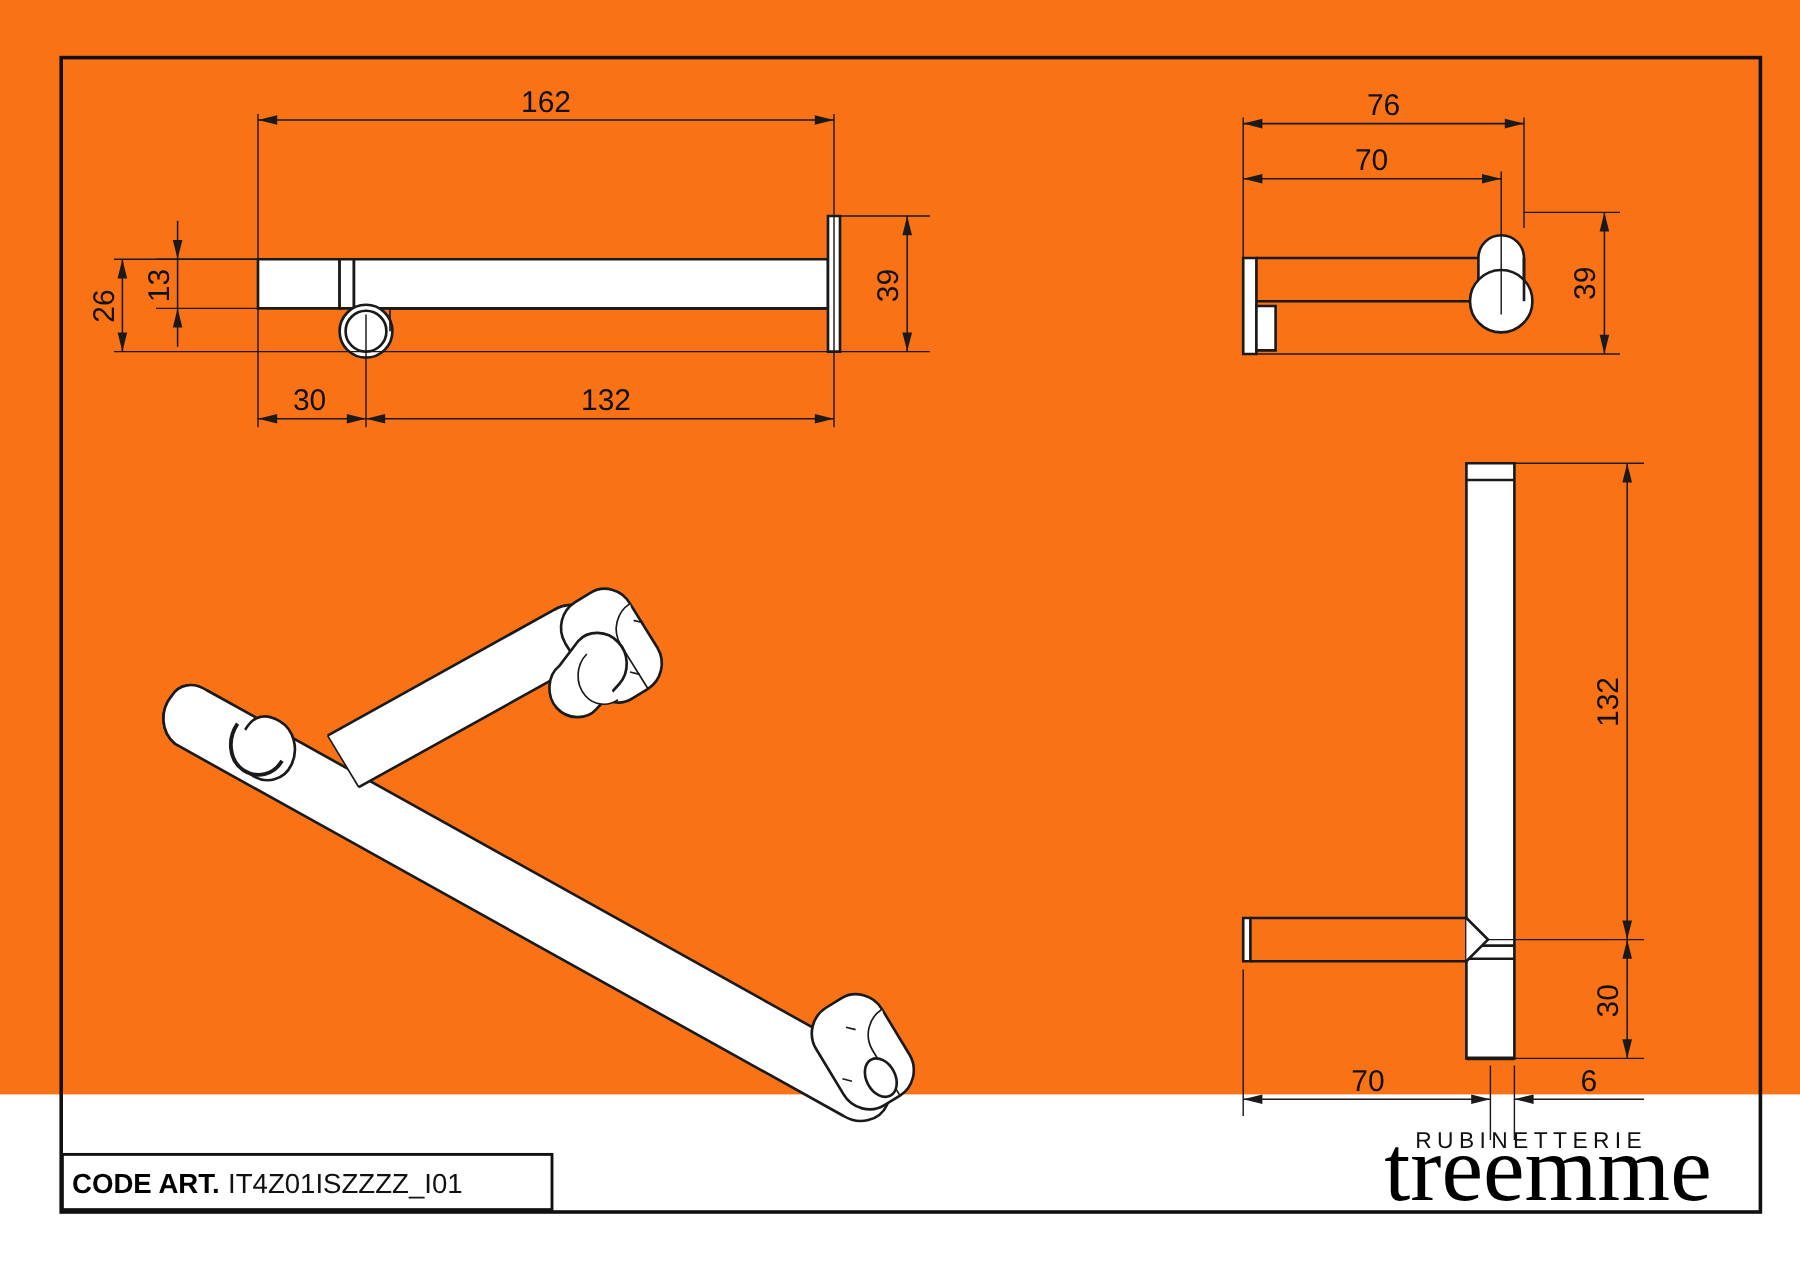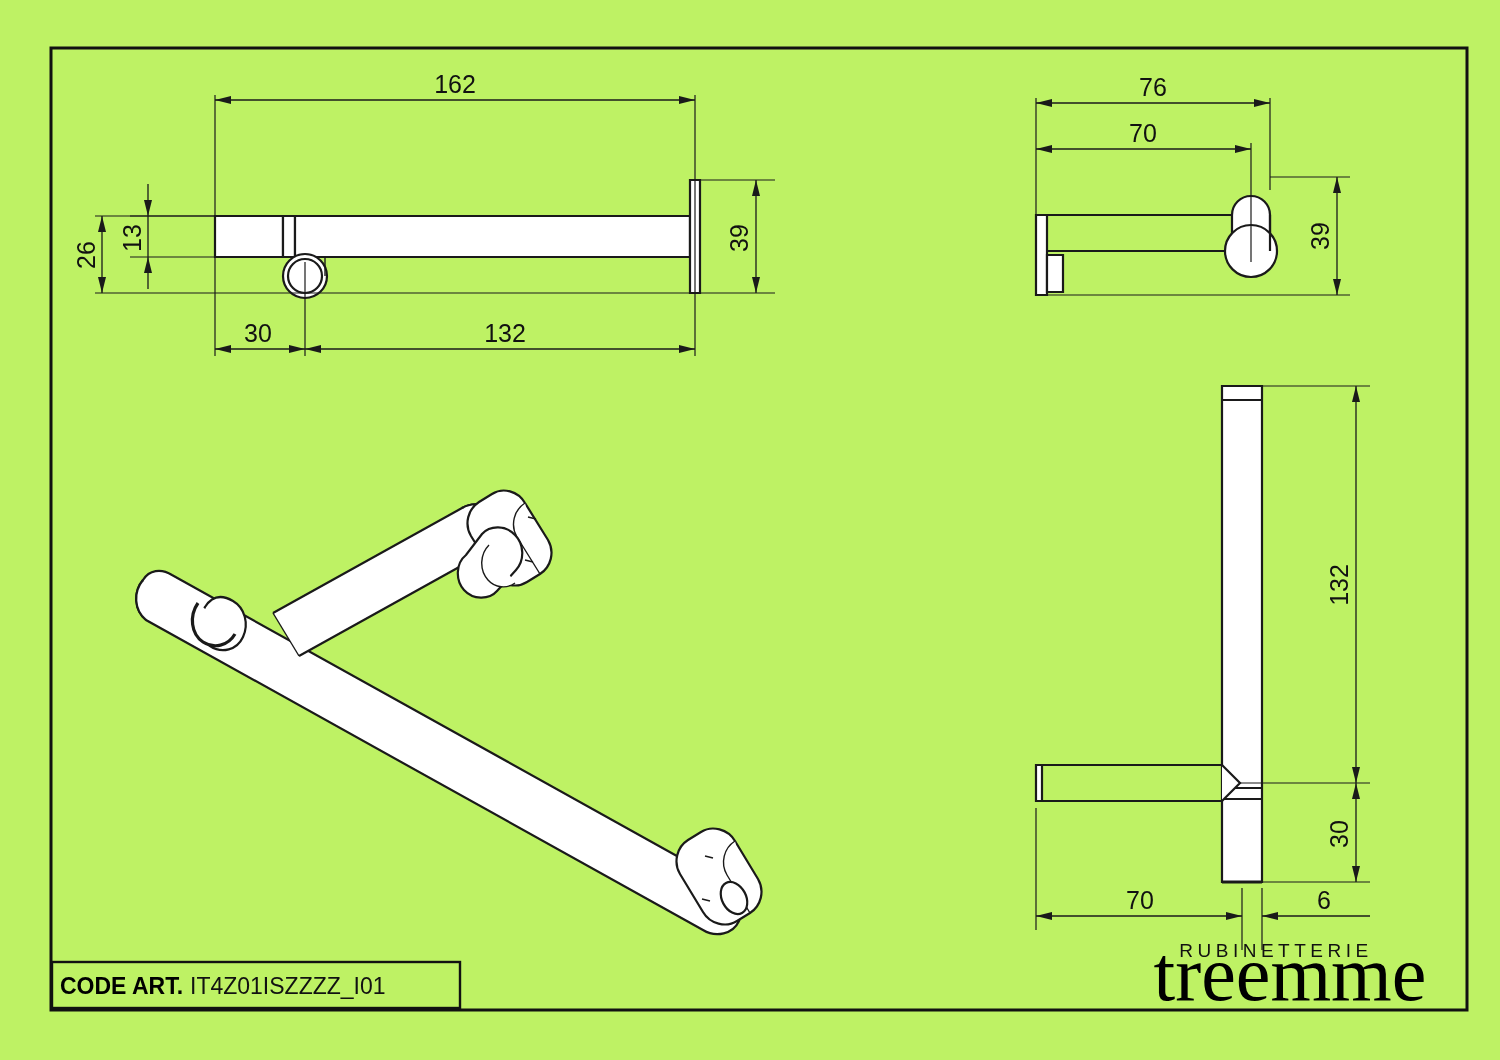--- a/index.html
+++ b/index.html
@@ -1,18 +1,18 @@
 <!DOCTYPE html>
 <html><head>
 <meta charset="utf-8">
 <style>
   html,body{margin:0;padding:0;background:#ffffff;}
   body{width:1500px;height:1060px;overflow:hidden;
        font-family:"Liberation Sans",sans-serif;}
-  #sheet{position:relative;width:1500px;height:1060px;background:#bef264;}
+  #sheet{position:relative;width:1500px;height:912px;background:#f97316;}
   svg{display:block;}
   .thin{stroke-width:1.4;}
   .med{stroke-width:2.2;}
   .thick{stroke-width:3.2;}
   .dim{stroke:#1a1a1a;stroke-width:1.3;fill:none;}
   .ext{stroke:#1a1a1a;stroke-width:1.2;fill:none;}
   .ctr{stroke:#1a1a1a;stroke-width:1.2;fill:none;}
   .dtxt{font-family:"Liberation Sans",sans-serif;font-size:25px;fill:#111;}
   .frame{stroke:#111;stroke-width:3;fill:none;}
   .tbframe{stroke:#111;stroke-width:2.4;fill:none;}

